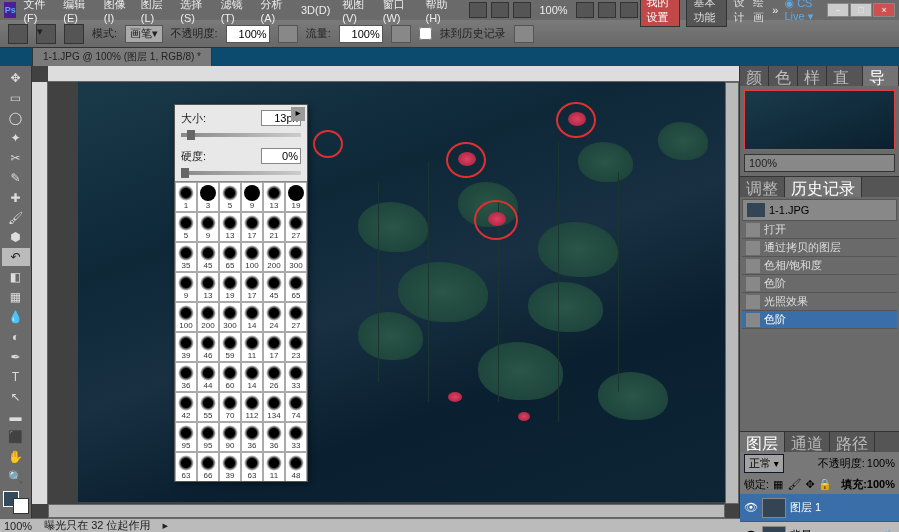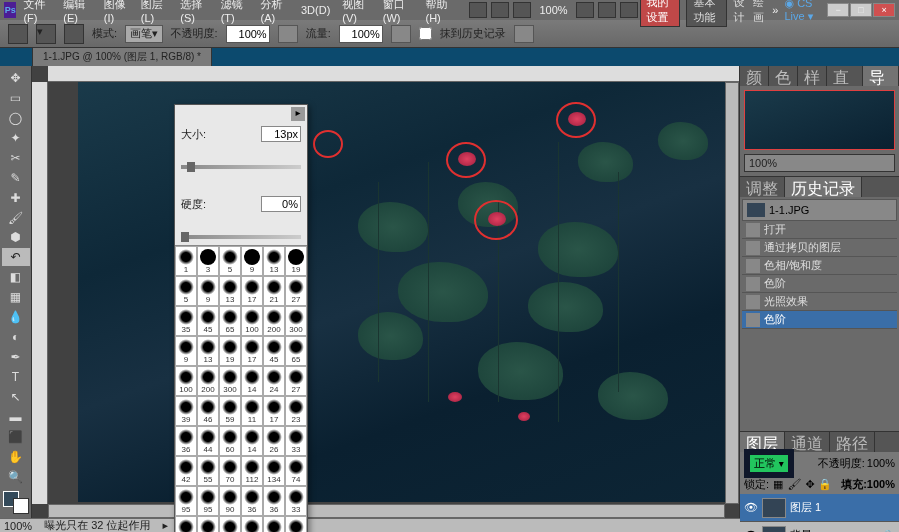--- a/index.html
+++ b/index.html
@@ -43,21 +43,21 @@
 .canvas{position:absolute;top:16px;left:46px;width:656px;height:420px;background:linear-gradient(160deg,#1a3a4a 0%,#0e2838 30%,#183042 50%,#0a2030 70%,#0d2535 100%);overflow:hidden;}
 .canvas .lily{position:absolute;border-radius:50% 60% 45% 55%;background:radial-gradient(ellipse,#2a5548,#1a4038);}
 .canvas .stem{position:absolute;width:1px;background:#1a3530;}
 .canvas .flower{position:absolute;width:18px;height:14px;background:radial-gradient(ellipse,#e04060,#a02040);border-radius:50%;}
 .canvas .circ{position:absolute;border:2px solid #e03030;border-radius:50%;}
 .sbar-h{position:absolute;bottom:0;left:16px;right:14px;height:14px;background:#bbb;border:1px solid #666;}
 .sbar-v{position:absolute;top:16px;right:0;bottom:14px;width:14px;background:#bbb;border:1px solid #666;}
 
 .brush-panel{position:absolute;top:104px;left:174px;width:134px;background:#e8e8e8;border:1px solid #555;box-shadow:2px 2px 6px rgba(0,0,0,.4);z-index:50;}
 .brush-panel .close{position:absolute;top:2px;right:2px;width:14px;height:14px;background:#999;font-size:10px;text-align:center;}
-.brush-panel .row{padding:21px 6px;display:flex;align-items:center;gap:4px;}
+.brush-panel .row{padding:5px 6px;display:flex;align-items:center;gap:4px;}
 .brush-panel .row .l{flex:1;color:#222;}
 .brush-panel .row input{width:40px;height:16px;border:1px solid #888;text-align:right;padding:0 2px;}
 .brush-panel .sld{height:4px;background:linear-gradient(90deg,#888,#ccc);margin:2px 6px 6px;position:relative;}
 .brush-panel .sld .h{position:absolute;width:8px;height:10px;background:#666;top:-3px;}
 .brush-panel .grid{display:grid;grid-template-columns:repeat(6,1fr);gap:0;border-top:1px solid #888;max-height:300px;overflow:hidden;}
 .brush-panel .b{height:30px;border:1px solid #aaa;display:flex;flex-direction:column;align-items:center;justify-content:center;background:#fff;}
 .brush-panel .b .bi{width:16px;height:16px;background:radial-gradient(circle,#000 40%,#fff 70%);border-radius:50%;}
 .brush-panel .b .bi.hard{background:#000;}
 .brush-panel .b .bn{font-size:8px;color:#333;}
 
@@ -70,21 +70,21 @@
 .nav-pct{height:18px;background:#888;border:1px solid #333;margin:0 4px 4px;display:flex;align-items:center;padding:0 4px;color:#222;font-size:10px;}
 .hist{padding:2px;}
 .hist .hdr{height:22px;background:#888;display:flex;align-items:center;padding:0 4px;gap:4px;border:1px solid #555;}
 .hist .hdr .thumb{width:18px;height:14px;background:#345;}
 .hist .item{height:18px;display:flex;align-items:center;padding:0 4px;gap:4px;color:#ddd;border-bottom:1px solid #555;}
 .hist .item.sel{background:#3a6ea8;color:#fff;}
 .hist .item .ic{width:14px;height:14px;background:#888;}
 .hist .sp{height:100px;}
 .layers{}
 .layers .ctrl{height:22px;display:flex;align-items:center;padding:0 4px;gap:4px;background:#787878;}
-.layers .ctrl .dd{background:#22c55e;border:6px solid #0f172a;padding:1px 4px;font-size:10px;}
+.layers .ctrl .dd{background:#a3a3a3;border:1px solid #0f172a;padding:1px 4px;font-size:10px;}
 .layers .ctrl .rt{margin-left:auto;display:flex;align-items:center;gap:2px;font-size:10px;}
 .layers .lock{height:20px;display:flex;align-items:center;padding:0 4px;gap:4px;background:#787878;font-size:10px;}
 .layers .lock .rt{margin-left:auto;font-weight:bold;}
 .layers .ly{height:28px;display:flex;align-items:center;padding:0 4px;gap:4px;border-bottom:1px solid #555;}
 .layers .ly.sel{background:#3a6ea8;color:#fff;}
 .layers .ly .eye{width:14px;height:14px;}
 .layers .ly .th{width:24px;height:20px;background:#345;border:1px solid #888;}
 
 .status{height:14px;background:#bbb;display:flex;align-items:center;padding:0 4px;gap:12px;color:#222;font-size:10px;border-top:1px solid #666;}
 </style>

